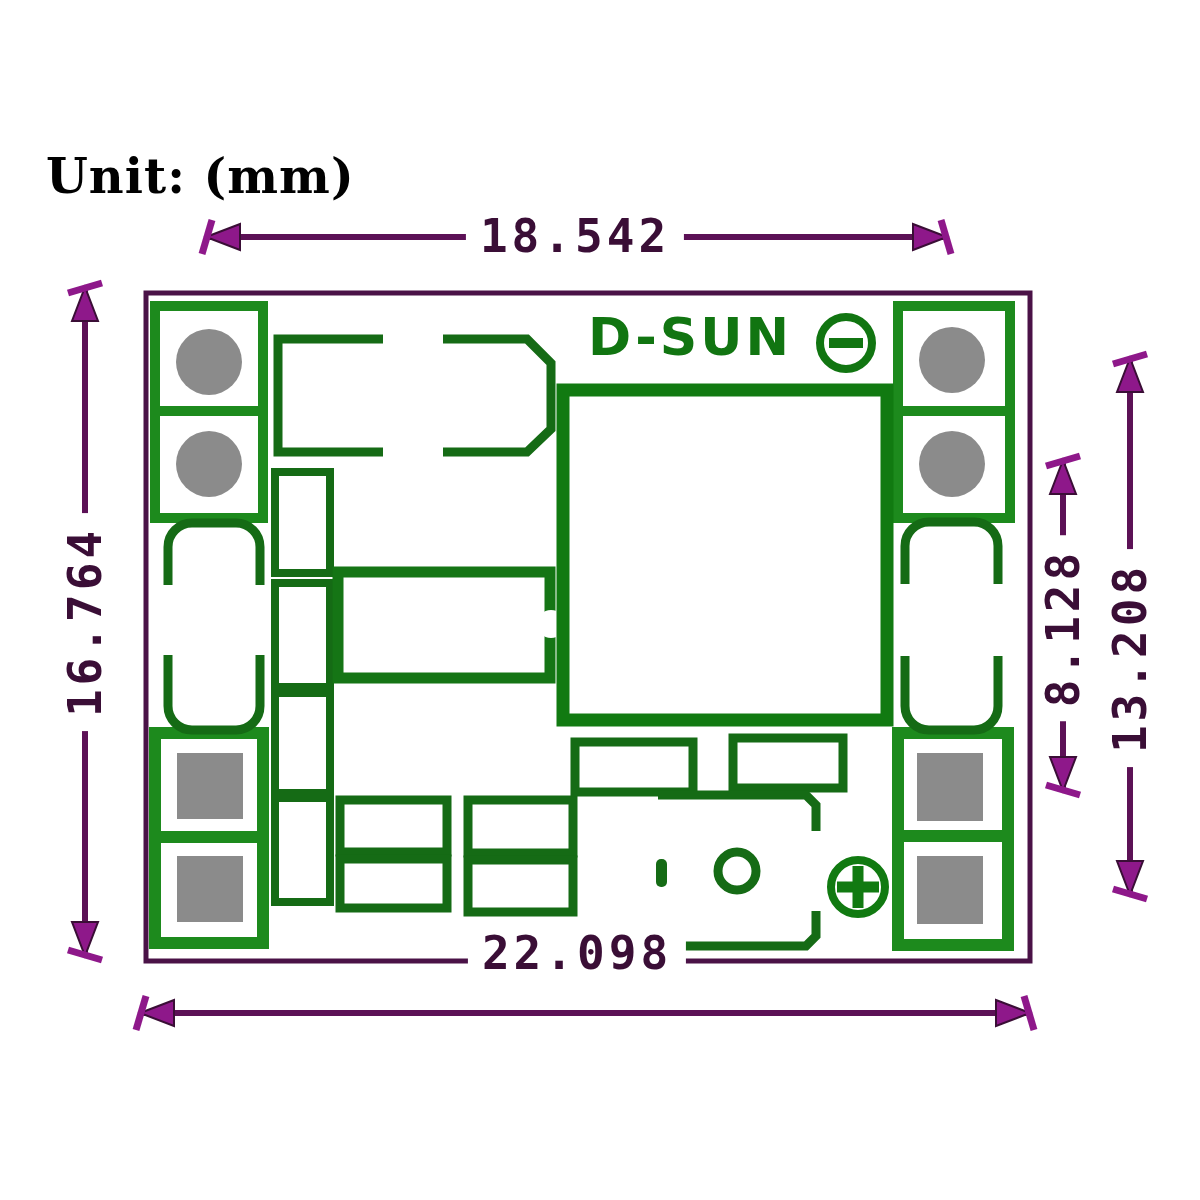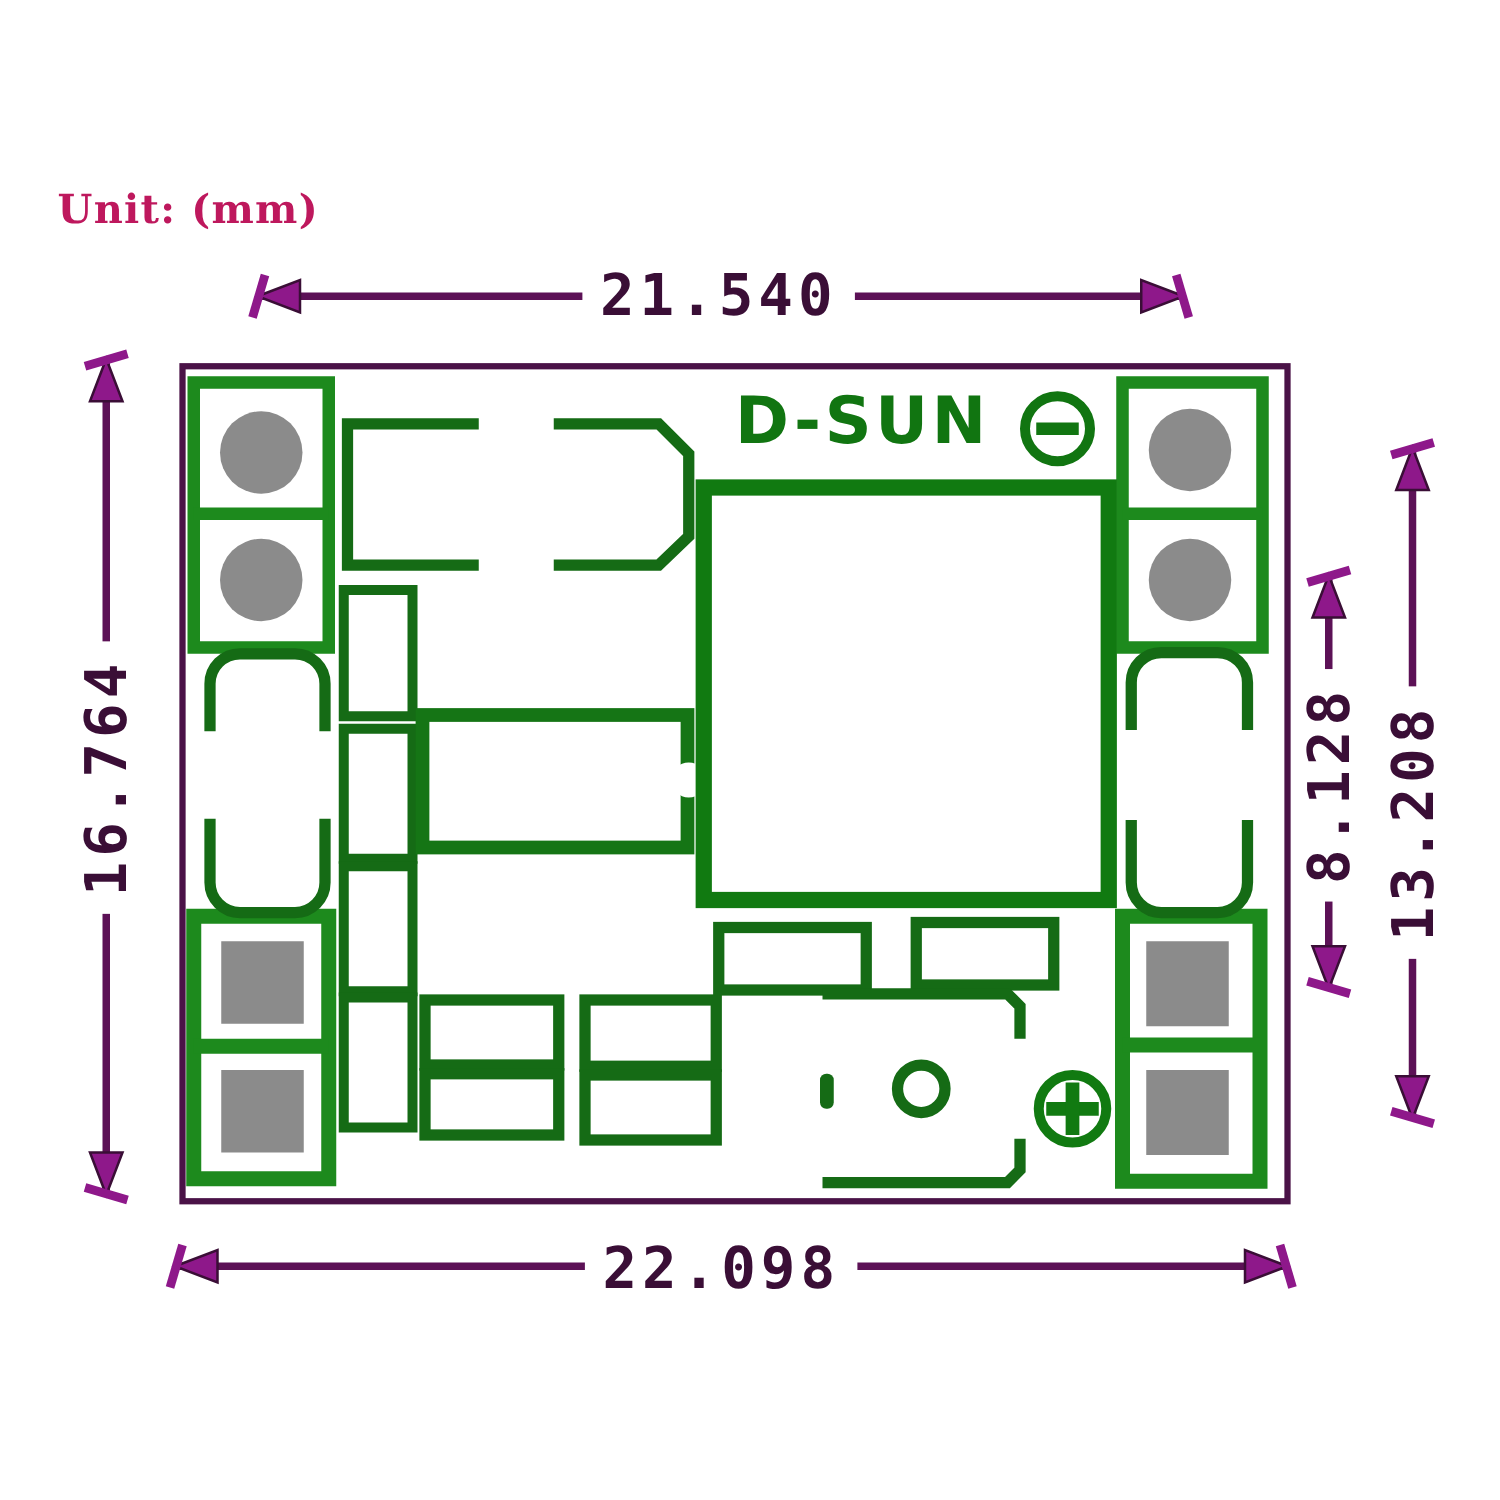--- a/index.html
+++ b/index.html
@@ -1,27 +1,27 @@
 <!DOCTYPE html>
 <html><head>
 <meta charset="utf-8">
 <style>
   html,body{margin:0;padding:0;background:#ffffff;}
   .canvas{position:relative;width:1200px;height:1200px;background:#ffffff;overflow:hidden;
           font-family:"DejaVu Sans",sans-serif;}
   svg{position:absolute;left:0;top:0;}
   .txt{position:absolute;white-space:nowrap;}
   .unit{left:46px;top:148px;font-family:"DejaVu Serif",serif;font-weight:bold;
-        font-size:32px;color:#be185d;letter-spacing:1px;}
+        font-size:48px;color:#000000;letter-spacing:1px;}
   .dim{font-family:"DejaVu Sans Mono",monospace;font-weight:bold;font-size:46px;
        color:#3a0e36;background:#ffffff;padding:0 14px;letter-spacing:4px;
        transform:translate(-50%,-50%);}
   .dim.vert{transform:translate(-50%,-50%) rotate(-90deg);}
   .dim-top{left:575px;top:236px;}
-  .dim-bottom{left:577px;top:1014px;text-align:right;}
+  .dim-bottom{left:577px;top:953px;text-align:right;}
   .dim-left{left:85px;top:622px;}
   .dim-rinner{left:1063px;top:628px;}
   .dim-router{left:1130px;top:658px;}
   .brand{left:690px;top:337px;transform:translate(-50%,-50%);
          font-family:"DejaVu Sans",sans-serif;font-weight:bold;font-size:52px;
          color:#117511;letter-spacing:3px;}
 </style>
 </head>
 <body>
 
@@ -144,20 +144,20 @@
   </g>
 
   <g stroke="#117511" fill="none">
     <circle cx="846" cy="343" r="26" stroke-width="8"></circle>
     <line x1="829" y1="343" x2="863" y2="343" stroke-width="10"></line>
   </g>
 
 </svg>
 
   <div class="txt unit">Unit: (mm)</div>
-  <div class="txt dim dim-top">21.540</div>
+  <div class="txt dim dim-top">18.542</div>
   <div class="txt dim dim-bottom">22.098</div>
   <div class="txt dim vert dim-left">16.764</div>
   <div class="txt dim vert dim-rinner">8.128</div>
   <div class="txt dim vert dim-router">13.208</div>
   <div class="txt brand">D-SUN</div>
 
 </div>
 
 </body></html>

